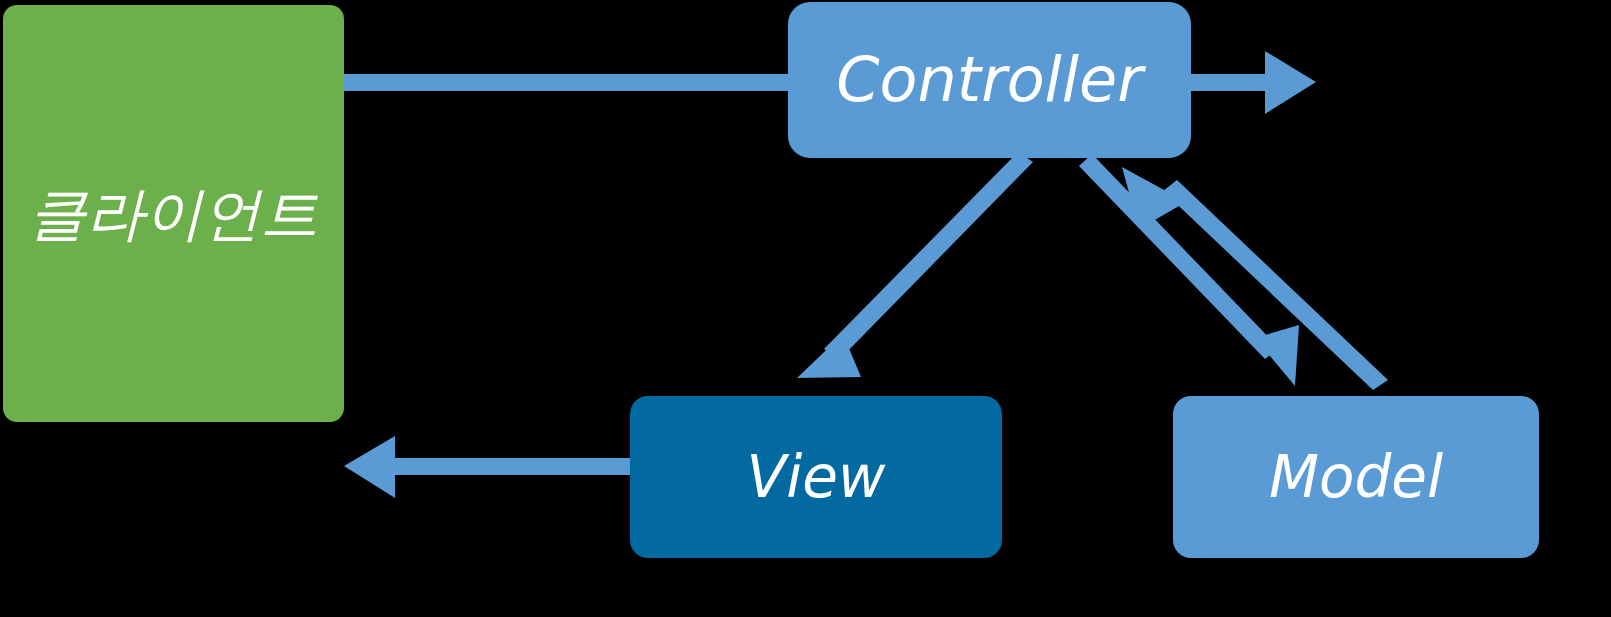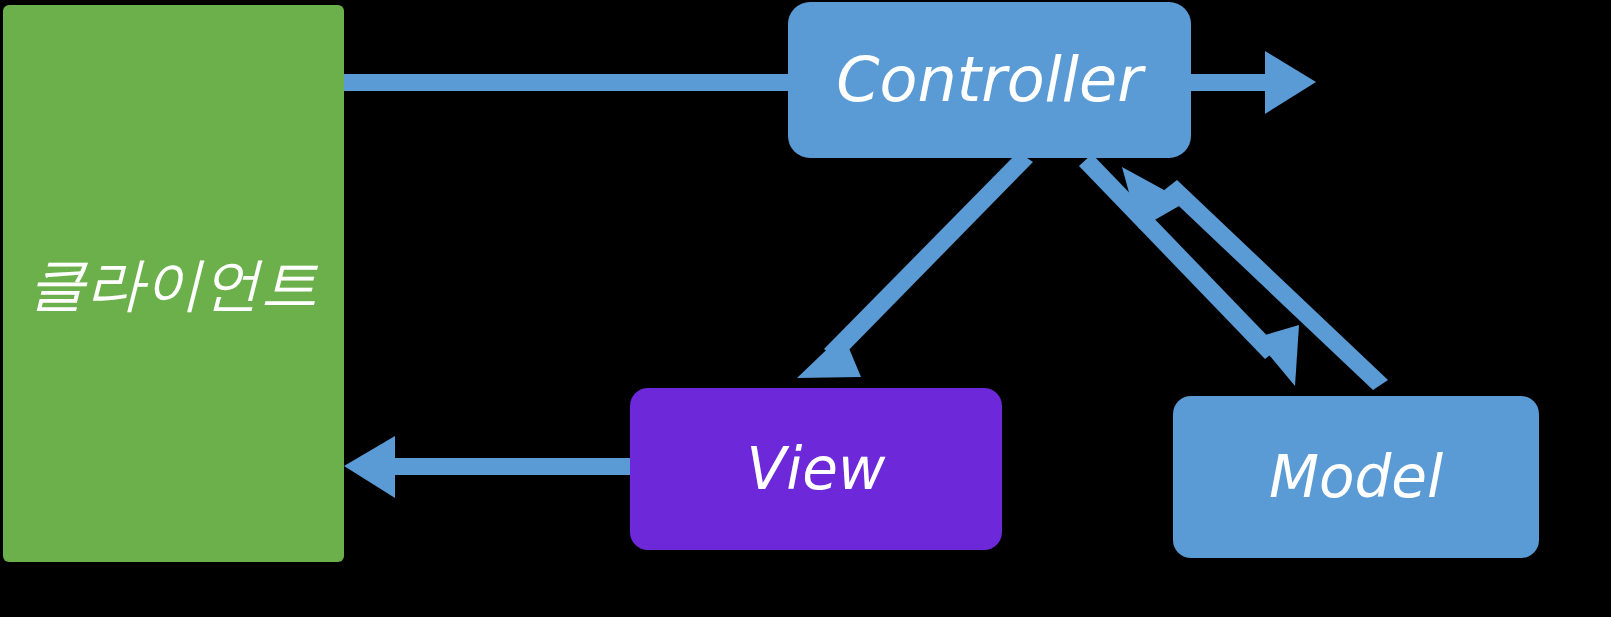--- a/index.html
+++ b/index.html
@@ -27,47 +27,47 @@
   .node-label {
     color: #ffffff;
     line-height: 1;
     white-space: nowrap;
     font-style: italic;
   }
   #node-client {
     left: 3px;
     top: 5px;
     width: 341px;
-    height: 557px;
+    height: 417px;
     background: #6CB04B;
-    border-radius: 6px;
+    border-radius: 14px;
   }
   #node-client .node-label {
     font-size: 58px;
     font-weight: 400;
     letter-spacing: 0px;
   }
   #node-controller {
     left: 788px;
     top: 2px;
     width: 403px;
     height: 156px;
     background: #5B9BD5;
     border-radius: 22px;
   }
   #node-controller .node-label {
     font-size: 62px;
     font-weight: 400;
   }
   #node-view {
     left: 630px;
-    top: 388px;
+    top: 396px;
     width: 372px;
     height: 162px;
-    background: #6d28d9;
+    background: #0369a1;
     border-radius: 18px;
   }
   #node-view .node-label {
     font-size: 58px;
     font-weight: 400;
   }
   #node-model {
     left: 1173px;
     top: 396px;
     width: 366px;

